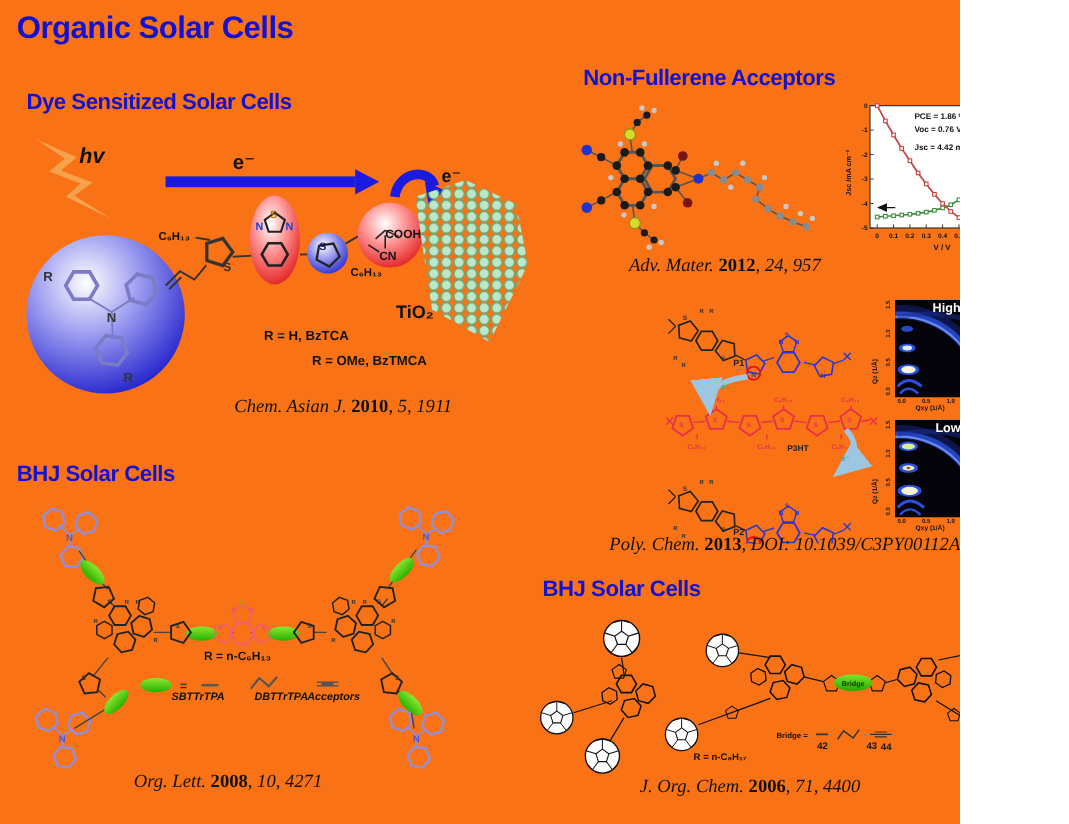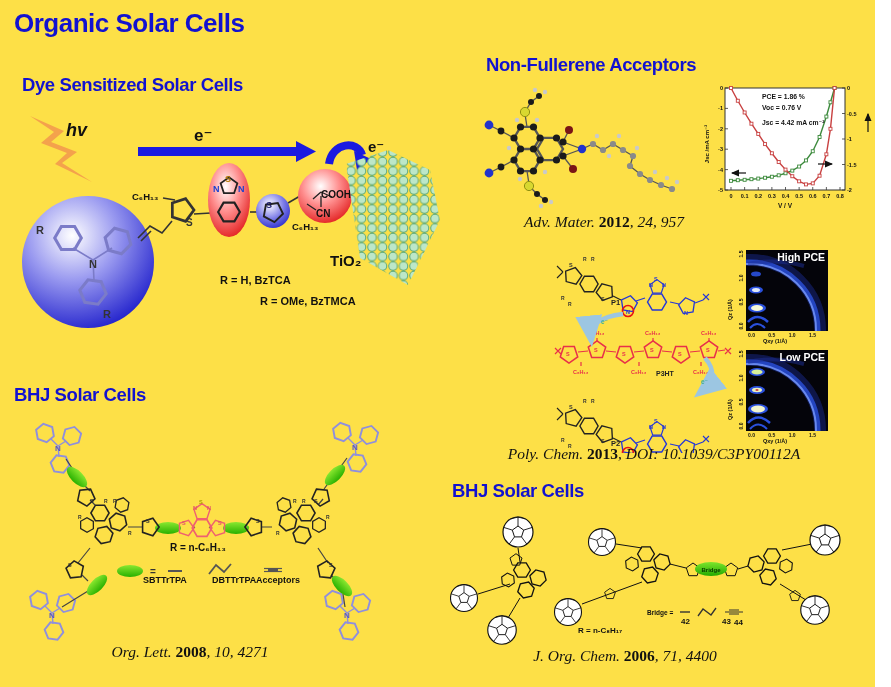--- a/index.html
+++ b/index.html
@@ -1,30 +1,30 @@
 <!DOCTYPE html>
 <html><head>
 <meta charset="utf-8">
 <style>
   html,body{margin:0;padding:0;background:#fff;}
-  .page{position:relative;width:875px;height:687px;background:#fde047;overflow:hidden;
+  .page{position:relative;width:800px;height:687px;background:#f97316;overflow:hidden;
         font-family:"Liberation Sans",sans-serif;color:#111;}
   .abs{position:absolute;}
   .title{font-size:26px;font-weight:bold;color:#1212d0;letter-spacing:-0.5px;}
   .h2{font-size:18.5px;font-weight:bold;color:#1212d0;letter-spacing:-0.4px;}
   .cit{font-family:"Liberation Serif",serif;font-size:15.5px;color:#111;text-align:center;z-index:5;}
   .cit .b{font-weight:bold;}
   .cit .i{font-style:italic;}
   .cit span{font-style:italic;}
   .cit span:not(.i):not(.b){font-style:italic;}
   
   .cit span{font-style:normal;}
   .smallbold{font-size:11px;font-weight:bold;color:#111;}
   .tio2{font-size:15px;font-weight:bold;color:#111;}
-  .legend-lab{font-size:9px;font-weight:bold;color:#111;}
+  .legend-lab{font-size:9px;font-weight:bold;color:#111;font-style:italic;}
   .tinybold{font-size:8px;font-weight:bold;color:#111;}
   svg{position:absolute;overflow:hidden;}
   svg text{font-family:"Liberation Sans","DejaVu Sans",sans-serif;}
   
   .giwaxs{position:absolute;width:170px;height:100px;}
   .g-panel{position:absolute;left:21px;top:2px;width:82px;height:81px;background:#04040a;}
   .g-title{position:absolute;right:3px;top:1px;color:#fff;font-weight:bold;font-size:10.5px;z-index:3;}
   .g-xticks{position:absolute;left:23px;top:84px;width:68px;display:flex;justify-content:space-between;
             font-size:5px;font-weight:bold;color:#111;}
   .g-xlabel{position:absolute;left:38px;top:90px;font-size:5.5px;font-weight:bold;color:#111;}
@@ -133,20 +133,21 @@
       <path d="M297,104 L306,110 M303,99 L311,92 M311,92 L322,97 M311,96 L311,107" stroke="#222" stroke-width="1.3" fill="none"></path>
       <text x="311" y="98" font-size="10" font-weight="bold" fill="#111">COOH</text>
       <text x="306" y="117" font-size="10" font-weight="bold" fill="#111">CN</text>
     </g>
 
     <path d="M336,64 L378,50 L420,70 L430,120 L398,185 L350,158 Z" fill="url(#patBalls)"></path>
   </svg>
   <div class="abs tio2" style="left:330px;top:252px;z-index:4;">TiO₂</div>
   <div class="abs smallbold" style="left:220px;top:274px;z-index:4;">R = H, BzTCA</div>
   <div class="abs smallbold" style="left:220px;top:295px;z-index:4;padding-left:40px;">R = OMe, BzTMCA</div>
+  <div class="abs cit" style="left:156px;top:330px;width:260px;"><span class="i">Chem. Asian J. </span><span class="b">2010</span><span>, </span><span class="i">5</span><span>, 1911</span></div>
 
   <svg style="left:10px;top:415px;" width="420" height="232" viewBox="0 0 420 232">
     <defs>
       <linearGradient id="gGrn" x1="0" y1="0" x2="0" y2="1">
         <stop offset="0%" stop-color="#8ae830"></stop>
           <stop offset="100%" stop-color="#28b000"></stop>
       </linearGradient>
       <ellipse id="gel" rx="13" ry="6" fill="url(#gGrn)"></ellipse>
       <g id="tpa" stroke="#8f8fdd" stroke-width="1.4" fill="none">
         <use href="#hex" transform="translate(-13,-15) scale(1.35) rotate(20)"></use>

